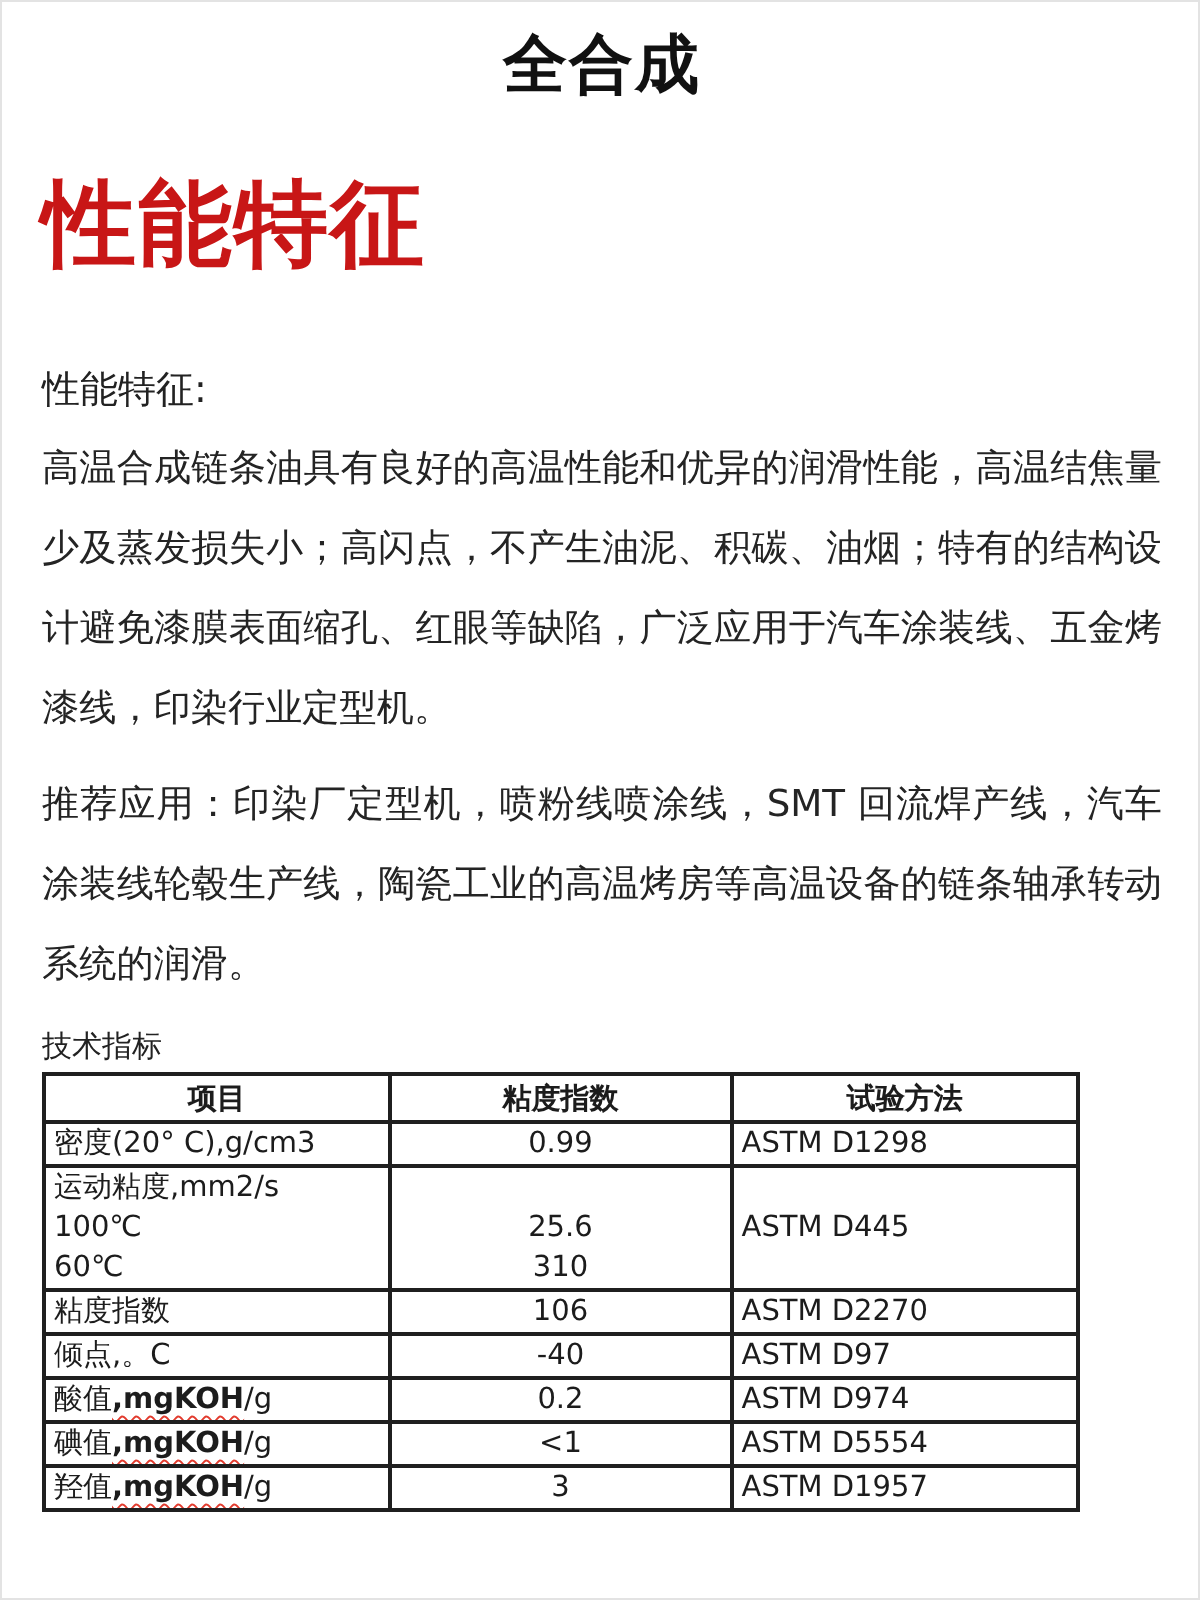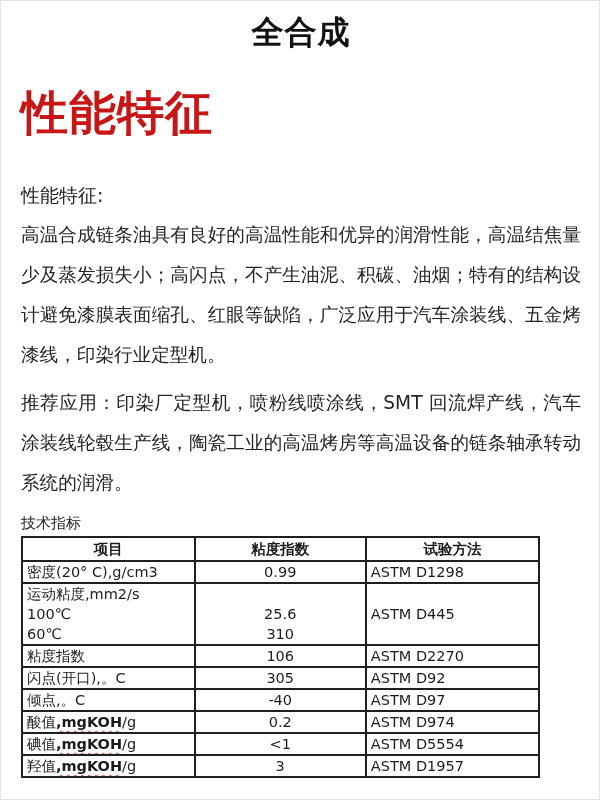--- a/index.html
+++ b/index.html
@@ -140,29 +140,20 @@
           <td class="c-item">
             <div class="cell-line">粘度指数</div>
           </td>
           <td class="c-val">
             <div class="cell-line">106</div>
           </td>
           <td class="c-method">ASTM D2270</td>
         </tr>
         <tr>
           <td class="c-item">
-            <div class="cell-line">闪点(开口),。C</div>
-          </td>
-          <td class="c-val">
-            <div class="cell-line">305</div>
-          </td>
-          <td class="c-method">ASTM D92</td>
-        </tr>
-        <tr>
-          <td class="c-item">
             <div class="cell-line">倾点,。C</div>
           </td>
           <td class="c-val">
             <div class="cell-line">-40</div>
           </td>
           <td class="c-method">ASTM D97</td>
         </tr>
         <tr>
           <td class="c-item">
             <div class="cell-line">酸值<span class="misspelled">,mgKOH</span>/g</div>

